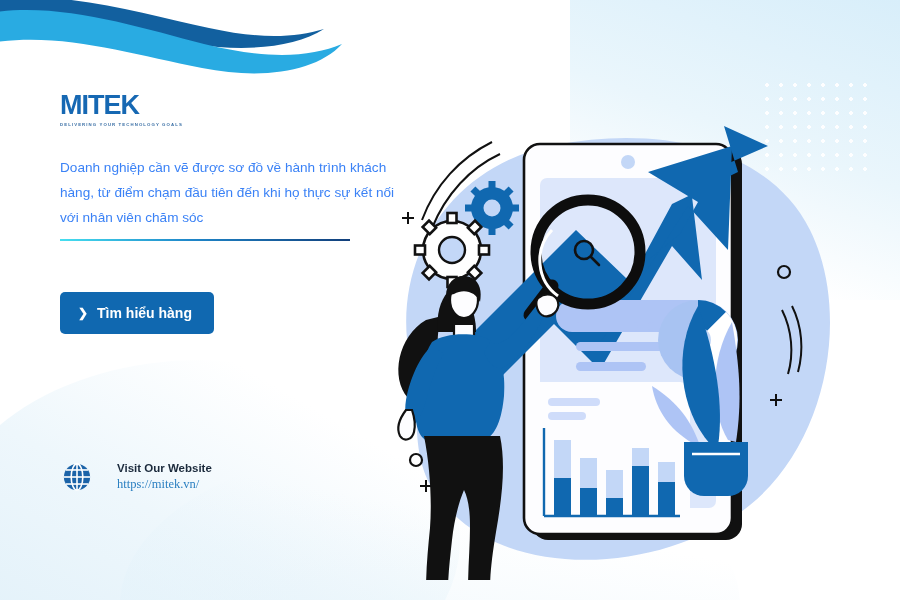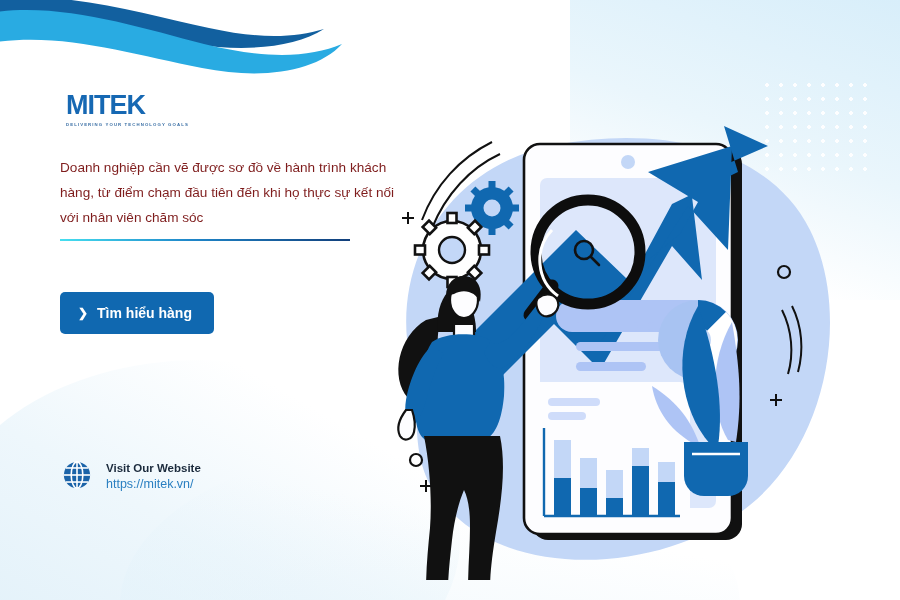--- a/index.html
+++ b/index.html
@@ -33,53 +33,53 @@
     background-size:14px 14px;
     opacity:.95;
   }
 
   
   .waves{position:absolute;top:-4px;left:-6px;width:380px;height:100px;}
 
   
   .left{position:absolute;left:60px;top:0;width:360px;height:600px;}
 
-  .logo{position:absolute;left:6px;top:92px;width:150px;}
+  .logo{position:absolute;left:0;top:92px;width:150px;}
   .logo-word{
     font-size:27px;font-weight:bold;letter-spacing:-1px;
     color:#1668b3;line-height:1;font-family:"Liberation Sans", sans-serif;
   }
   .logo-tag{
     margin-top:3px;font-size:4.3px;letter-spacing:1.1px;color:#3a6fa5;
     font-weight:bold;white-space:nowrap;
   }
 
   .headline{
     position:absolute;left:0;top:155px;width:348px;
-    font-size:13.6px;line-height:25px;color:#7f1d1d;
+    font-size:13.6px;line-height:25px;color:#3b82f6;
   }
   .rule{
     position:absolute;left:0;top:231px;width:290px;height:2px;border:0;
     background:linear-gradient(90deg,#46dff0 0%,#1f86c9 45%,#123f7b 100%);
   }
 
   .cta{
     position:absolute;left:0;top:292px;
     display:inline-flex;align-items:center;gap:9px;
     background:#1068b0;color:#fff;border:0;border-radius:5px;
     padding:13px 22px 13px 18px;
     font-size:14px;font-weight:bold;cursor:pointer;
     font-family:"Liberation Sans", sans-serif;
   }
   .cta .chev{font-size:12px;line-height:1;}
 
-  .footer{position:absolute;left:2px;top:460px;display:flex;align-items:flex-start;gap:14px;}
+  .footer{position:absolute;left:2px;top:460px;display:flex;align-items:center;gap:25px;}
   .globe{width:30px;height:30px;flex:none;}
   .f-title{font-size:11.5px;font-weight:bold;color:#1b2a3c;line-height:16px;}
-  .f-link{font-size:12.5px;color:#2a7fc1;line-height:17px;}
+  .f-link{font-size:12.5px;color:#2a7fc1;line-height:17px;font-family:Liberation Serif, serif;}
 
   
   .art{position:absolute;left:380px;top:110px;width:470px;height:470px;}
 </style>
 </head>
 <body>
 
 <div id="banner">
 
   <div class="bg-layer">

